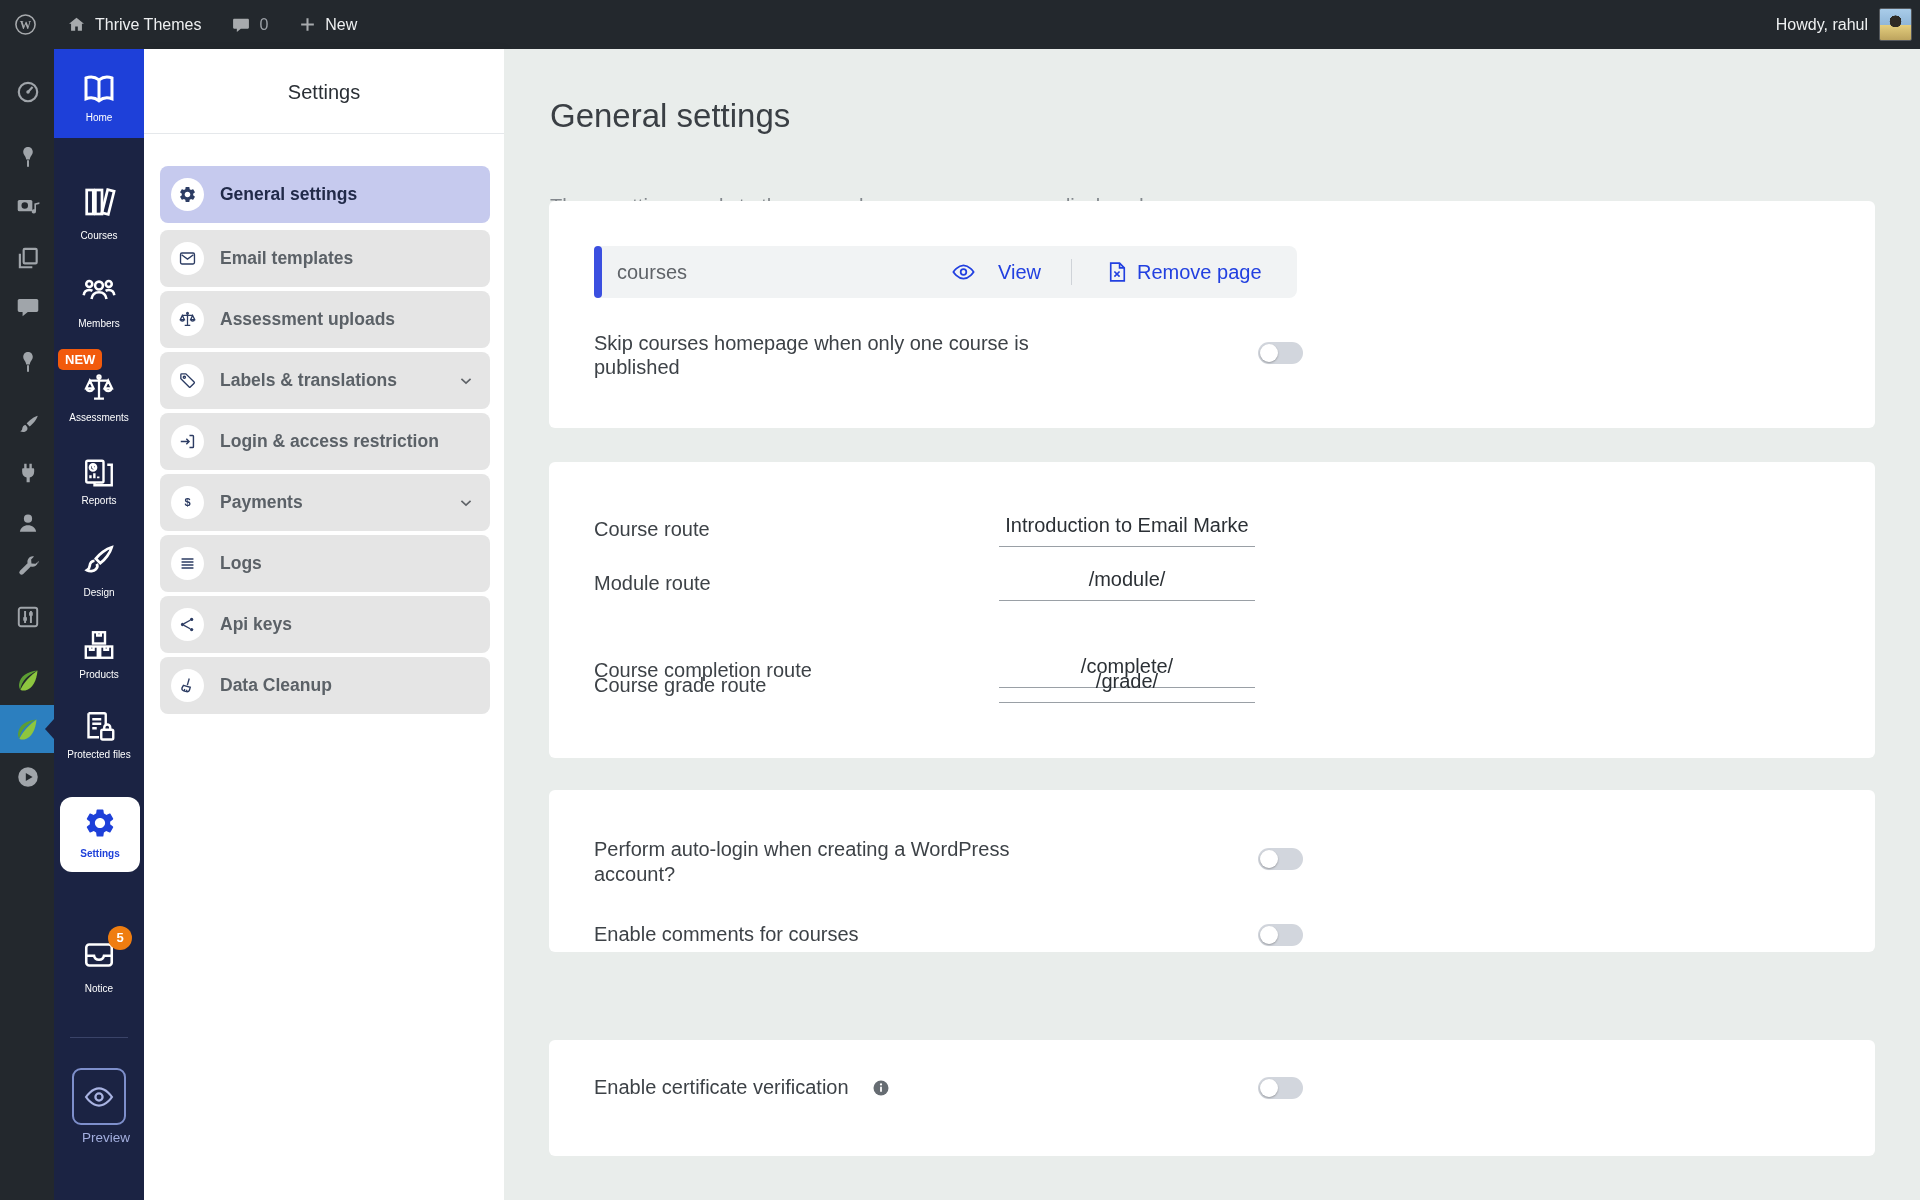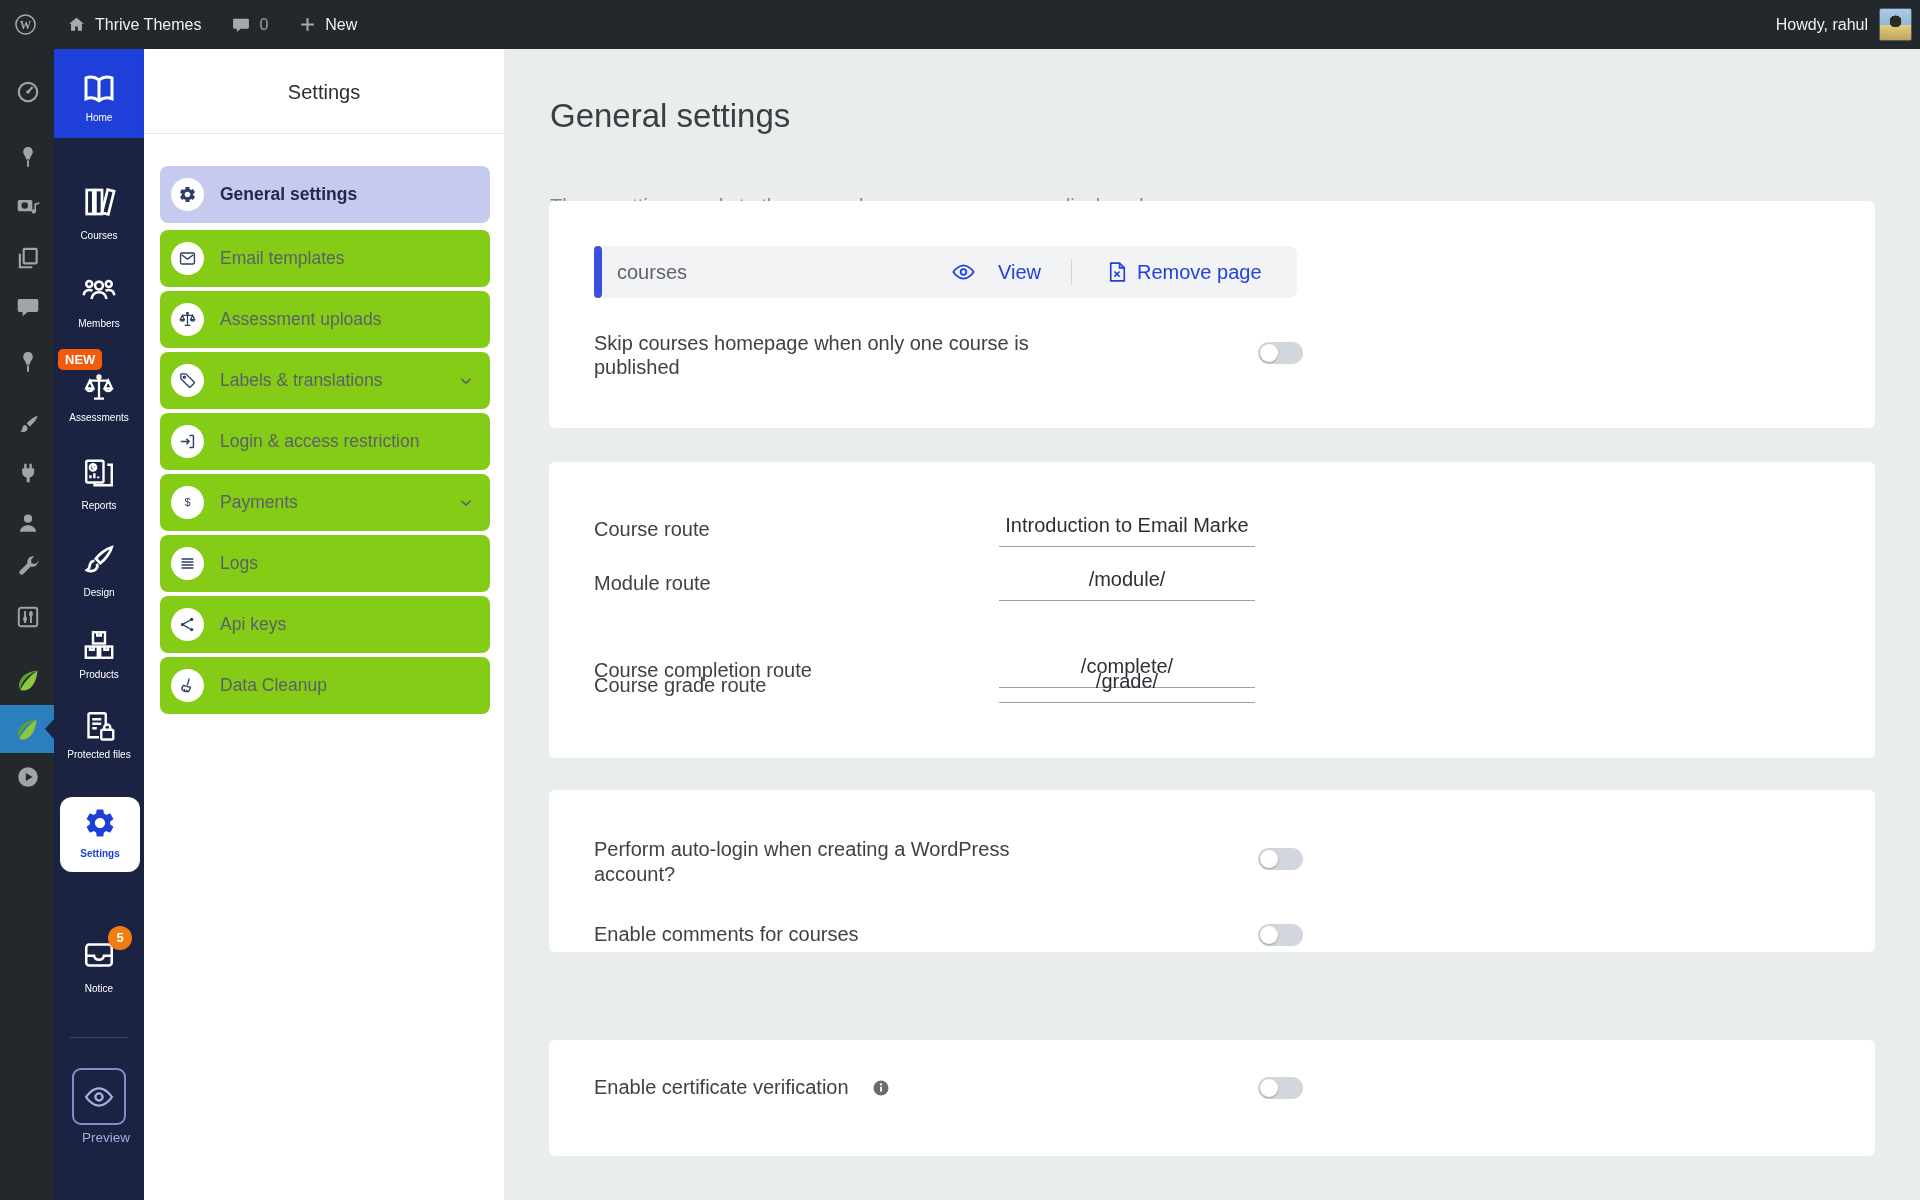--- a/index.html
+++ b/index.html
@@ -57,22 +57,22 @@
   .preview-box .rail-ic{width:32px;height:32px;color:#a9b3e2;margin:0;}
   .preview-label{position:absolute;left:0;top:1081px;width:104px;text-align:center;
     font-size:13.5px;color:#a3aede;}
 
   
   .settings-panel{position:absolute;left:144px;top:49px;width:360px;height:1151px;background:#fff;
     box-shadow:3px 0 8px rgba(0,0,0,.07);}
   .sp-title{position:absolute;top:32px;left:0;width:100%;text-align:center;font-size:20px;
     font-weight:500;color:#2a2f35;}
   .sp-divider{position:absolute;top:84px;left:0;width:100%;border-top:1px solid #e5e8eb;}
-  .sp-item{position:absolute;left:16px;width:330px;height:57px;border-radius:8px;background:#84cc16;
-    display:flex;align-items:center;padding-left:11px;color:#5b6167;font-size:17.5px;font-weight:400;cursor:pointer;}
+  .sp-item{position:absolute;left:16px;width:330px;height:57px;border-radius:8px;background:#e5e5e5;
+    display:flex;align-items:center;padding-left:11px;color:#5b6167;font-size:17.5px;font-weight:700;cursor:pointer;}
   .sp-item.active{background:#c6caee;color:#212a49;font-weight:bold;}
   .sp-circ{width:33px;height:33px;border-radius:50%;background:#fff;display:flex;align-items:center;
     justify-content:center;margin-right:16px;color:#2c3c63;flex:none;}
   .sp-circ svg{width:19px;height:19px;}
   .sp-chevron{position:absolute;right:14px;width:20px;height:20px;color:#5f6368;}
 
   
   .main{position:absolute;left:504px;top:49px;width:1416px;height:1151px;background:#e9edeb;}
   .page-title{position:absolute;left:46px;top:48px;font-size:33px;color:#3a3f44;}
   .page-subtitle{position:absolute;left:46px;top:146px;font-size:20px;color:#82878c;}
@@ -423,21 +423,21 @@
     <svg class="ic rail-ic" style="width:34px;height:34px">
         <use href="#i-scale"></use>
       </svg>
     <div class="rail-label" style="margin-top:3px">Assessments</div>
   </div>
 
   <div class="rail-item" style="top:406px">
     <svg class="ic rail-ic">
         <use href="#i-report"></use>
       </svg>
-    <div class="rail-label" style="margin-top:5px">Reports</div>
+    <div class="rail-label" style="">Reports</div>
   </div>
 
   <div class="rail-item" style="top:493px">
     <svg class="ic rail-ic">
         <use href="#i-brush"></use>
       </svg>
     <div class="rail-label" style="margin-top:5px">Design</div>
   </div>
 
   <div class="rail-item" style="top:578px">

